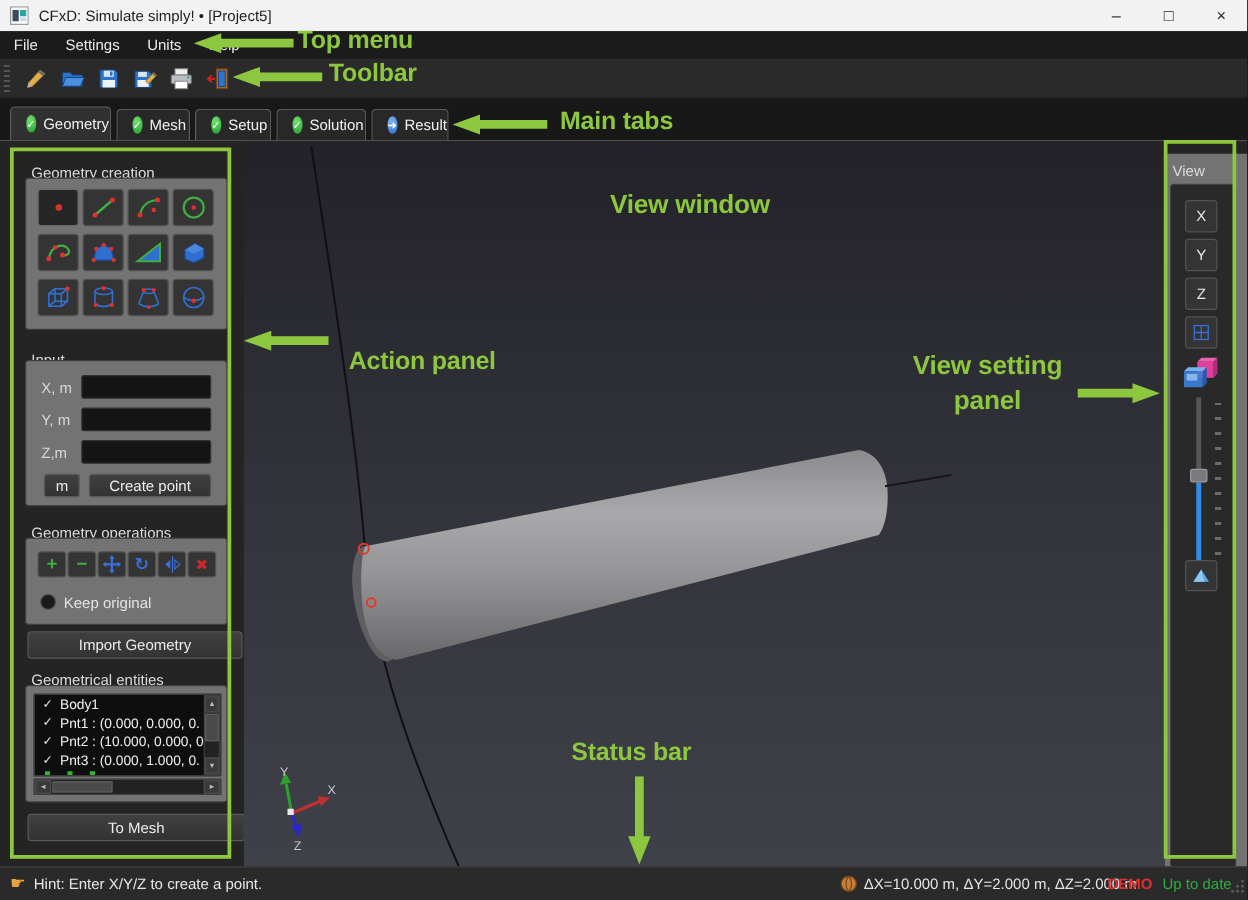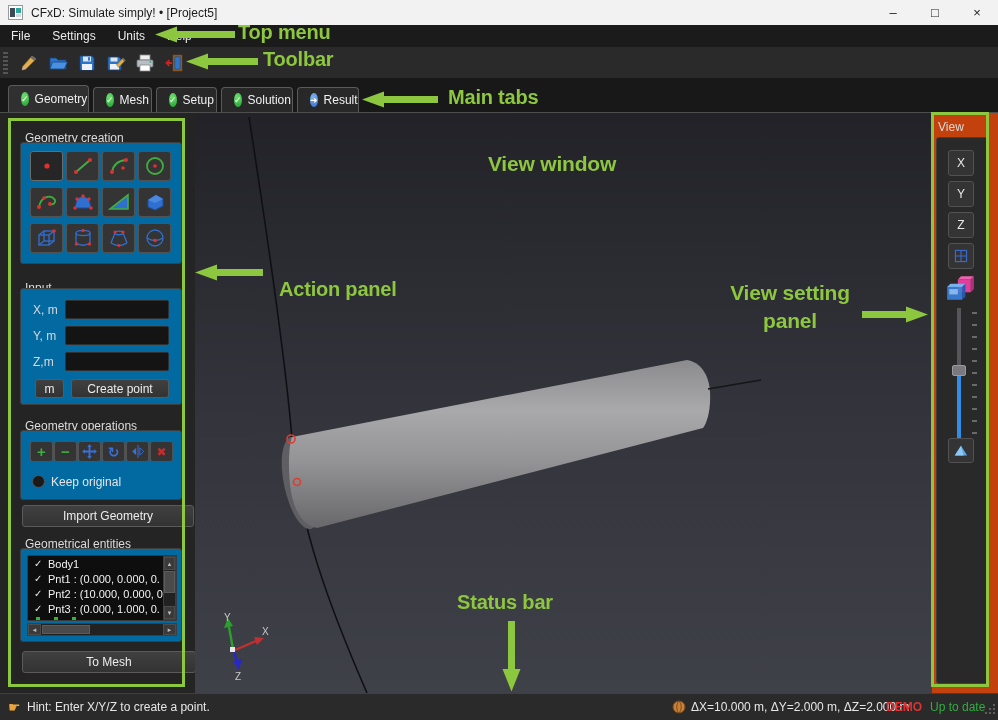--- a/index.html
+++ b/index.html
@@ -35,23 +35,23 @@
        border-bottom:none;border-radius:4px 4px 0 0;color:#f0f0f0;font-size:12px;
        display:flex;align-items:center;gap:6px;padding:0 12px;}
   .tab.sel{height:27px;background:#303030;}
   .tabdot{width:14px;height:14px;border-radius:50%;display:flex;align-items:center;
           justify-content:center;color:#fff;font-size:9px;font-weight:bold;}
   .dot-done{background:radial-gradient(circle at 35% 30%,#6fe06f,#1f9e2f);}
   .dot-next{background:radial-gradient(circle at 35% 30%,#7fb4f0,#2f6fd0);}
 
   
   .action-panel{left:0;top:113px;width:195px;height:580px;background:#242424;}
-  .view-panel{left:932px;top:113px;width:66px;height:580px;background:#c2410c;}
+  .view-panel{left:932px;top:123px;width:66px;height:580px;background:#737373;}
   .grouplabel{color:#dcdcdc;font-size:12px;}
-  .groupbox{background:#0369a1;border:1px solid #404040;border-radius:3px;}
+  .groupbox{background:#737373;border:1px solid #404040;border-radius:3px;}
   .btn{background:linear-gradient(#404040,#333);border:1px solid #5a5a5a;border-radius:3px;
        color:#ececec;font-size:12px;display:flex;align-items:center;justify-content:center;}
   .toolbtn{width:33px;height:30px;background:#343434;border:1px solid #525252;border-radius:3px;
            display:flex;align-items:center;justify-content:center;}
   .toolbtn.sel{background:#262626;border-color:#6a6a6a;}
   .toolbtn svg{width:26px;height:22px;}
   .opbtn{width:23px;height:21px;background:#343434;border:1px solid #525252;border-radius:3px;
          display:flex;align-items:center;justify-content:center;font-weight:bold;}
   .field{background:#141414;border:1px solid #303030;border-radius:2px;color:#eee;
          font-size:11px;padding:0 4px;outline:none;}

